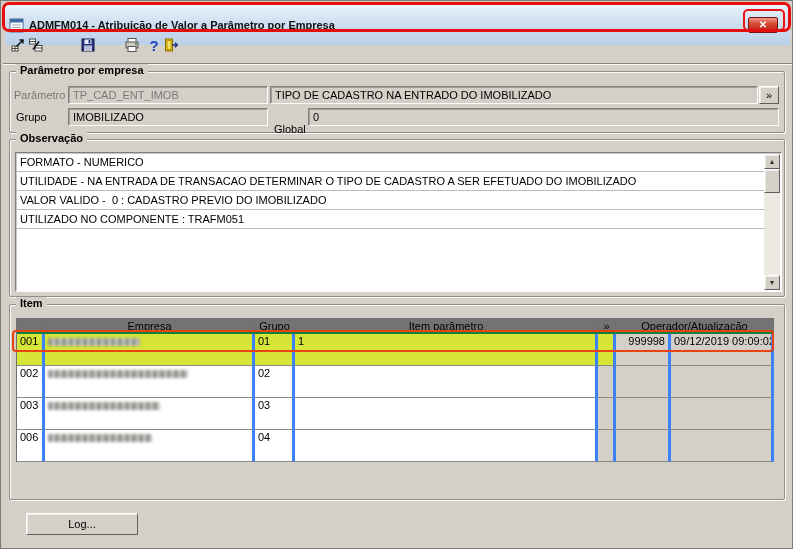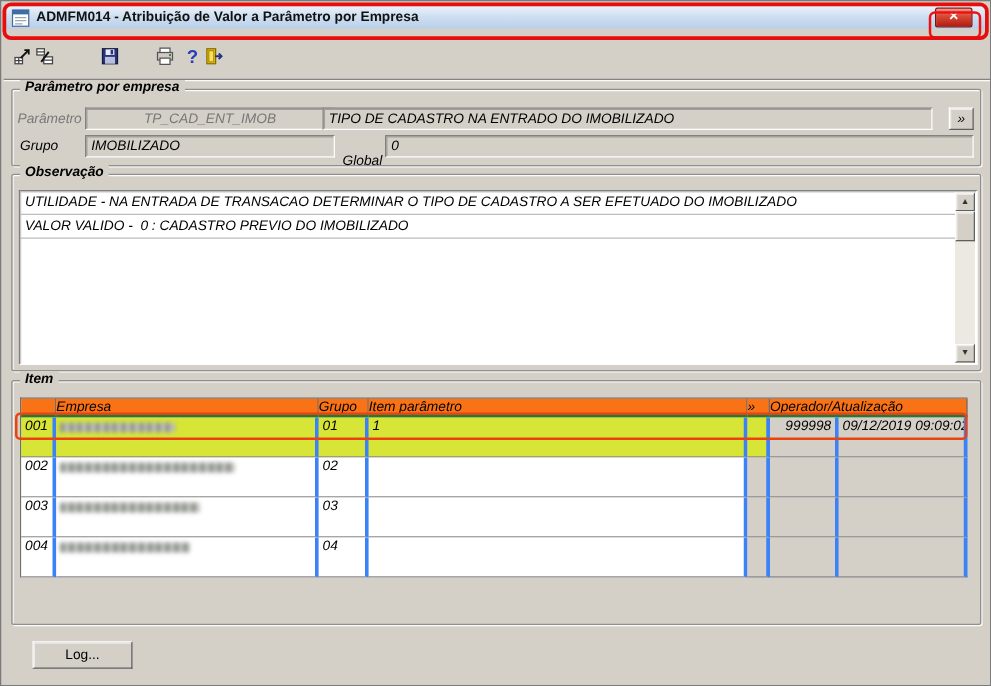--- a/index.html
+++ b/index.html
@@ -8,41 +8,41 @@
 
   .window { position:absolute; inset:0; background:#d4d0c8; border:1px solid #7a7a7a; }
 
   
   .annot { position:absolute; border-radius:7px; pointer-events:none; z-index:40; }
   .annot-title { left:1px; top:1px; width:789px; height:30px; border:3px solid #e60d0d; }
   .annot-close { right:5px; top:4px; width:42px; height:22px; border:2px solid #ee1111; border-radius:5px; }
   .annot-row   { left:2px; top:25px; width:762px; height:22px; border:2px solid #ea4312; border-radius:4px; }
 
   
-  .titlebar { position:absolute; left:4px; top:4px; width:785px; height:18px;
+  .titlebar { position:absolute; left:4px; top:4px; width:785px; height:40px;
     background:linear-gradient(180deg,#eaf2fb 0%,#cfdff1 45%,#b9cfe8 100%);
     display:flex; align-items:center; padding:0 4px;justify-content:center; }
   .titlebar .title { font-size:11px; font-weight:bold; color:#111; margin-left:5px; }
   .app-icon { width:15px; height:15px; display:inline-block; }
   .close-btn { margin-left:auto; margin-right:8px; width:30px; height:16px;
     background:linear-gradient(180deg,#f09a8e 0%,#da4b35 40%,#b31d12 100%);
     border:1px solid #7c1010; border-radius:2px; color:#fff; font-weight:bold;
     font-size:10px; line-height:14px; text-align:center; cursor:pointer; }
 
   
   .toolbar { position:absolute; left:0; top:32px; width:100%; height:27px; }
   .tb-icon { position:absolute; top:3px; width:18px; height:18px; display:flex;
     align-items:center; justify-content:center; cursor:pointer; }
   .help-glyph { color:#2440bb; font-weight:bold; font-size:15px; }
   .etched { position:absolute; left:2px; top:62px; width:789px; height:2px;
     border-top:1px solid #838383; border-bottom:1px solid #fbfaf7; }
 
   
   .groupbox { position:absolute; border:1px solid #8f8f8f; border-radius:2px;
-    box-shadow:1px 1px 0 #fbfaf7, inset 1px 1px 0 #fbfaf7;font-style:italic; }
+    box-shadow:1px 1px 0 #fbfaf7, inset 1px 1px 0 #fbfaf7; }
   .legend { position:absolute; top:-8px; left:6px; background:#d4d0c8; padding:0 4px;
     font-size:11px; font-weight:bold; color:#000; }
   .field { position:absolute; height:18px; font-size:11px; line-height:16px; padding:0 4px;
     background:#d4d0c8; border:1px solid; border-color:#828282 #fdfdfd #fdfdfd #828282;
     box-shadow:inset 1px 1px 0 rgba(70,70,70,.35); white-space:nowrap; overflow:hidden; }
   .flabel { position:absolute; font-size:11px; line-height:18px; }
   .gray { color:#787878; }
   .btn3d { background:#d4d0c8; border:1px solid; border-color:#fdfdfd #5f5f5f #5f5f5f #fdfdfd;
     box-shadow:inset 1px 1px 0 #ecebe7; text-align:center; cursor:pointer; }
 
@@ -54,33 +54,33 @@
     border-bottom:1px solid #bcbcbc; white-space:pre; margin-right:17px; color:#000; }
   .vscroll { position:absolute; right:1px; top:1px; bottom:1px; width:16px; background:#ece9e2; }
   .sb-btn { width:16px; height:15px; font-size:7px; line-height:14px; color:#333; }
   .sb-down { position:absolute; bottom:0; }
   .sb-thumb { position:absolute; top:15px; width:16px; height:24px; }
 
   
   .grid { position:absolute; left:6px; top:13px; display:grid;
     grid-template-columns:28px 210px 40px 303px 18px 55px 103px;
     border-top:1px solid #6f6f6f; border-left:1px solid #6f6f6f; z-index:1; }
-  .hcell { background:#f97316; height:15px; line-height:14px; font-size:11px; text-align:left;
-    border-right:1px solid #6f6f6f; border-bottom:2px solid #15803d; overflow:hidden; }
+  .hcell { background:#737373; height:15px; line-height:14px; font-size:11px; text-align:center;
+    border-right:1px solid #6f6f6f; border-bottom:4px solid #15803d; overflow:hidden; }
   .span2 { grid-column:span 2; }
   .cell { background:#fff; height:32px; line-height:15px; font-size:11px; padding:0 3px;
     border-right:3px solid #3b82f6; border-bottom:1px solid #8a8a8a; overflow:hidden; white-space:nowrap; }
   .dis { background:#d4d0c8; }
   .sel { background:#d7e636; }
   .oper-cell { text-align:right; }
   .redact { display:inline-block; height:8px; margin-top:4px; vertical-align:top; border-radius:1px;
     background:repeating-linear-gradient(90deg,#8f938e 0 4px,#c6c8c3 4px 7px);
     filter:blur(1.5px); }
 
-  .log-btn { position:absolute; left:25px; top:512px; width:80px; height:22px;
+  .log-btn { position:absolute; left:25px; top:512px; width:112px; height:22px;
     font-size:11px; line-height:20px; font-family:"Liberation Sans",sans-serif; }
 </style>
 </head>
 <body>
 
 <div class="window">
 
   <div class="titlebar">
     <span class="app-icon">
       <svg width="15" height="15" viewBox="0 0 15 15">
@@ -142,34 +142,36 @@
         <path d="M9 8 L14 8" stroke="#28357e" stroke-width="1.6"></path>
         <path d="M12 5.8 L14.2 8 L12 10.2" fill="none" stroke="#28357e" stroke-width="1.6"></path>
       </svg>
     </span>
   </div>
   <div class="etched"></div>
 
   <div class="groupbox" style="left:8px; top:70px; width:776px; height:62px;">
     <span class="legend">Parâmetro por empresa</span>
     <span class="flabel gray" style="left:4px; top:14px;">Parâmetro</span>
-    <span class="field gray" style="left:58px; top:14px; width:200px;text-align:center;">TP_CAD_ENT_IMOB</span>
-    <span class="field" style="left:248px; top:14px; width:488px;">TIPO DE CADASTRO NA ENTRADO DO IMOBILIZADO</span>
+    <span class="field gray" style="left:58px; top:14px; width:200px;">TP_CAD_ENT_IMOB</span>
+    <span class="field" style="left:260px; top:14px; width:488px;">TIPO DE CADASTRO NA ENTRADO DO IMOBILIZADO</span>
     <span class="field btn3d" style="left:749px; top:14px; width:20px; box-shadow:inset 1px 1px 0 #ecebe7;">»</span>
     <span class="flabel" style="left:6px; top:36px;">Grupo</span>
     <span class="field" style="left:58px; top:36px; width:200px;">IMOBILIZADO</span>
     <span class="flabel" style="left:264px; top:48px;">Global</span>
     <span class="field" style="left:298px; top:36px; width:471px;">0</span>
   </div>
 
   <div class="groupbox" style="left:8px; top:138px; width:776px; height:158px;">
     <span class="legend">Observação</span>
     <div class="memo">
+      <div class="obs-line">FORMATO - NUMERICO</div>
       <div class="obs-line">UTILIDADE - NA ENTRADA DE TRANSACAO DETERMINAR O TIPO DE CADASTRO A SER EFETUADO DO IMOBILIZADO</div>
       <div class="obs-line">VALOR VALIDO -  0 : CADASTRO PREVIO DO IMOBILIZADO</div>
+      <div class="obs-line">UTILIZADO NO COMPONENTE : TRAFM051</div>
       <div class="vscroll">
         <div class="sb-btn btn3d">▲</div>
         <div class="sb-thumb btn3d"></div>
         <div class="sb-btn btn3d sb-down">▼</div>
       </div>
     </div>
   </div>
 
   <div class="groupbox" style="left:8px; top:303px; width:776px; height:196px;">
     <span class="legend">Item</span>
@@ -200,21 +202,21 @@
       <div class="cell dis"></div>
 
       <div class="cell">003</div>
       <div class="cell"><span class="redact" style="width:112px"></span></div>
       <div class="cell">03</div>
       <div class="cell"></div>
       <div class="cell dis"></div>
       <div class="cell dis oper-cell"></div>
       <div class="cell dis"></div>
 
-      <div class="cell">004</div>
+      <div class="cell">006</div>
       <div class="cell"><span class="redact" style="width:104px"></span></div>
       <div class="cell">04</div>
       <div class="cell"></div>
       <div class="cell dis"></div>
       <div class="cell dis oper-cell"></div>
       <div class="cell dis"></div>
     </div>
 
     <div class="annot annot-row"></div>
   </div>

